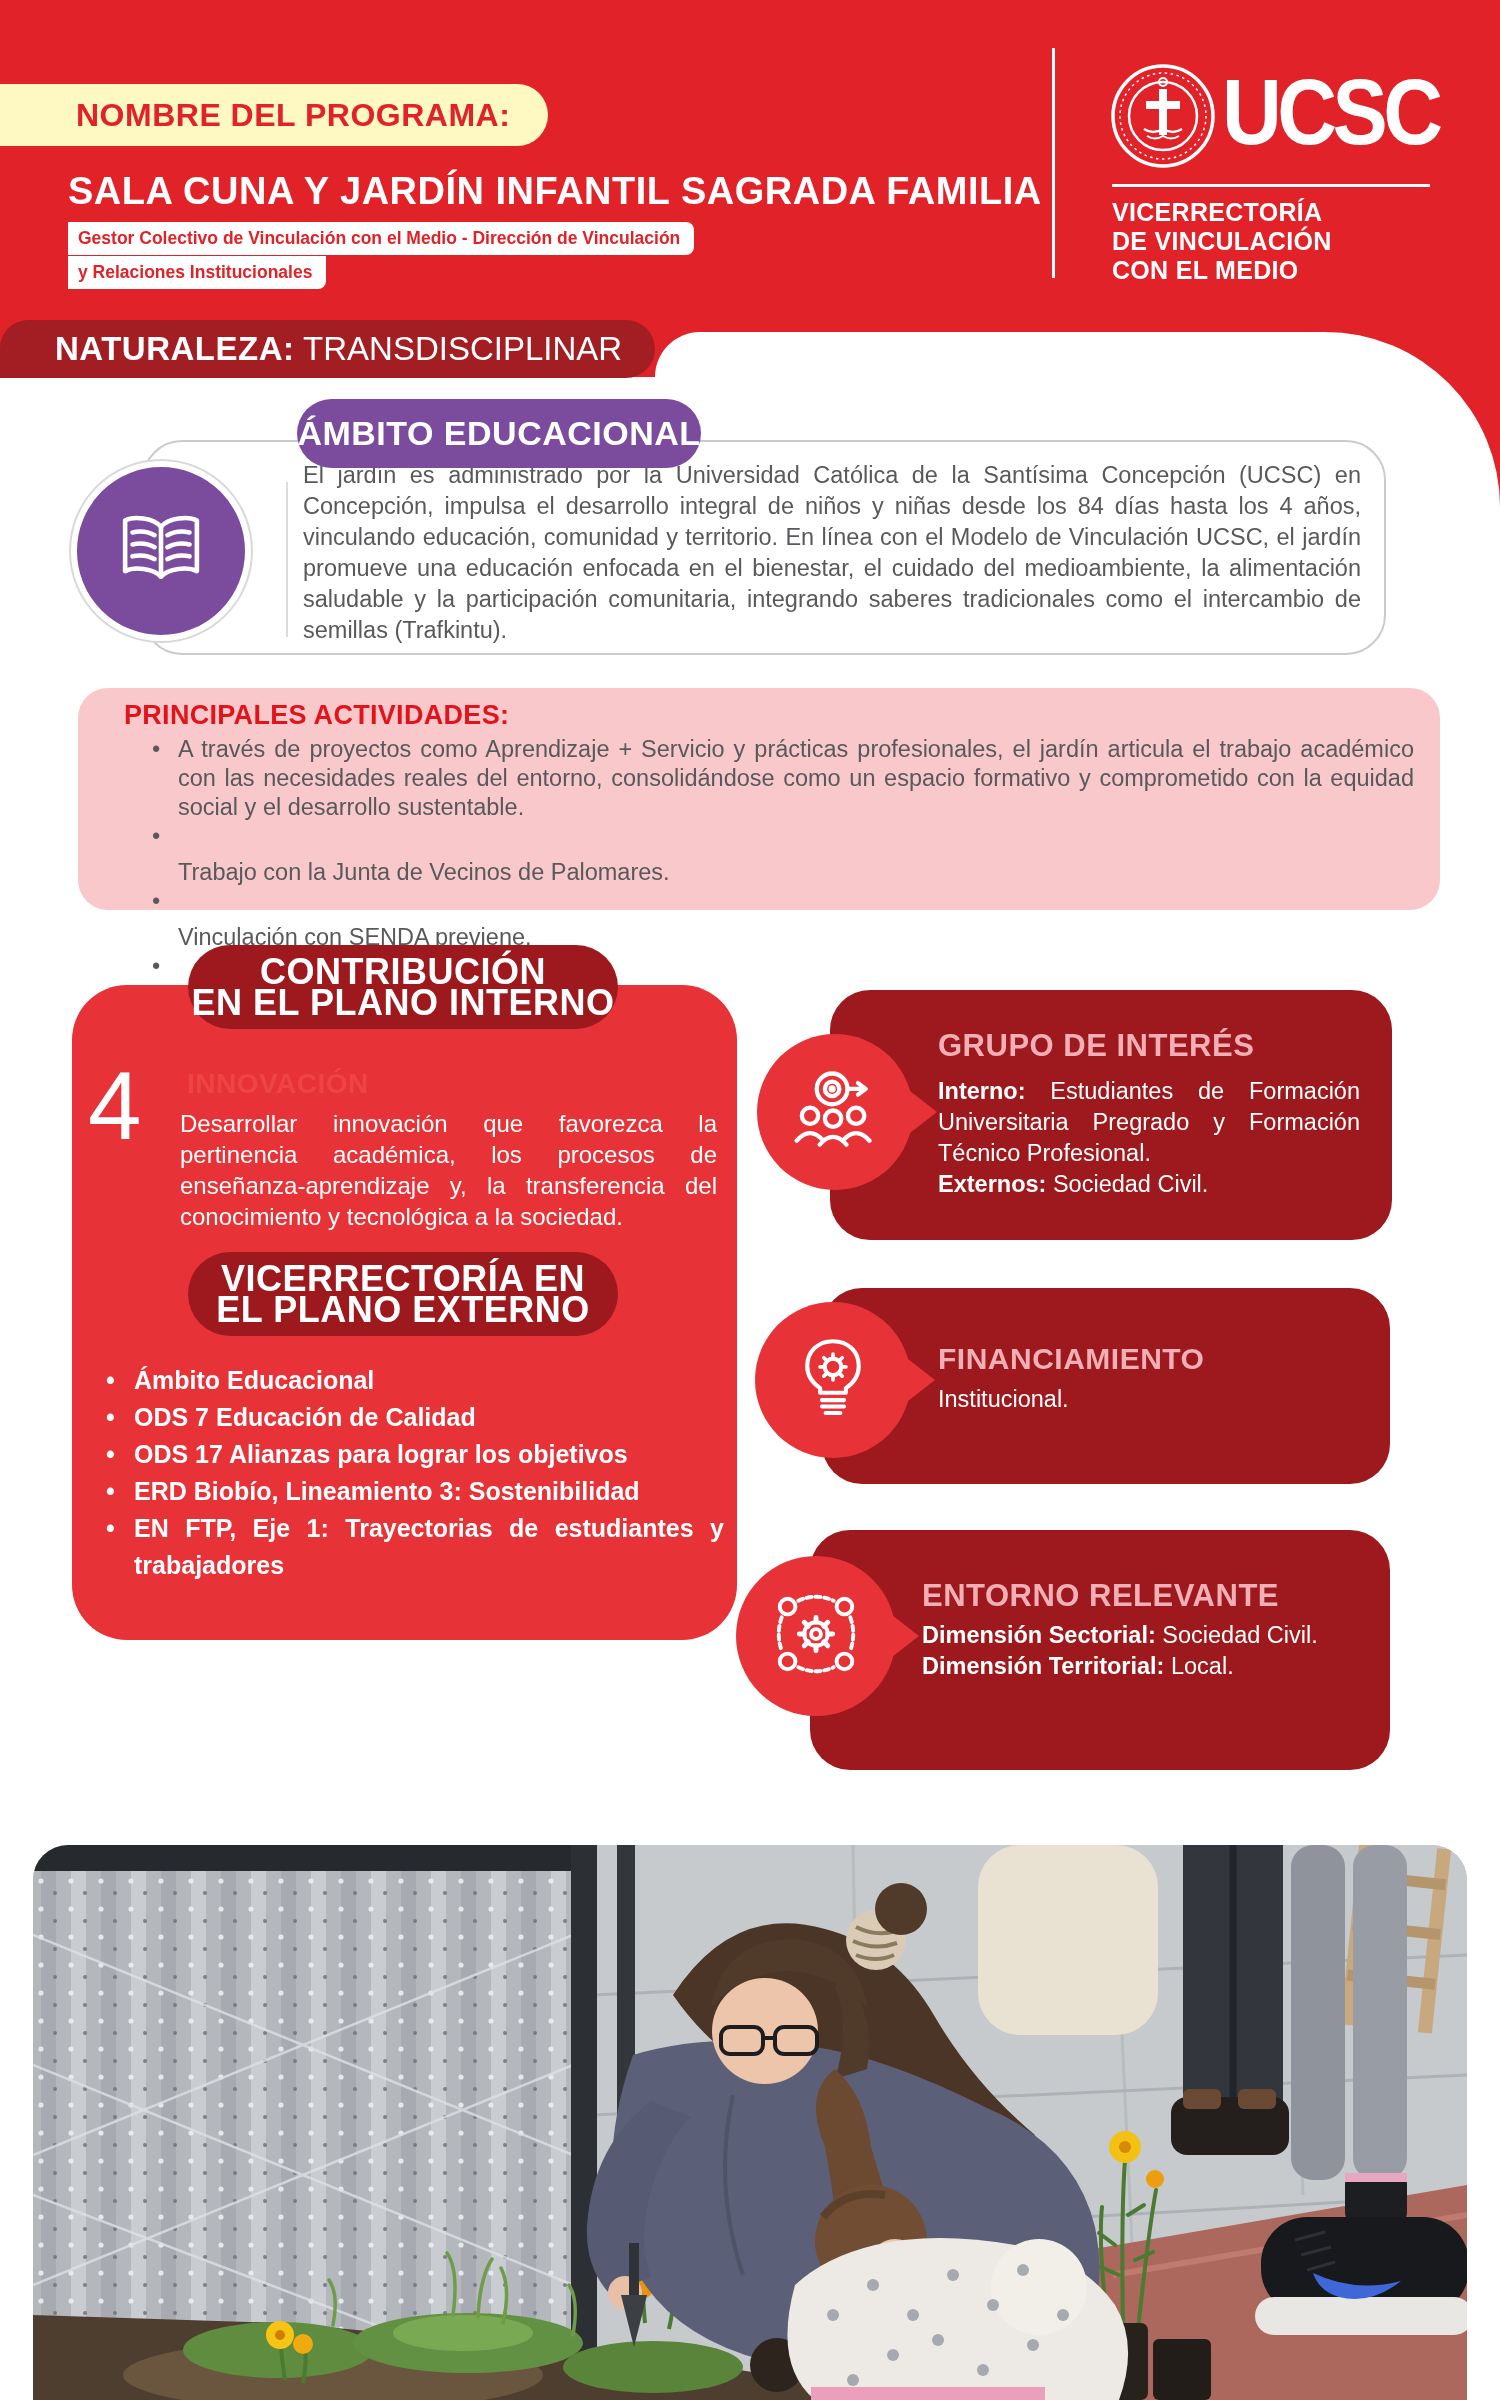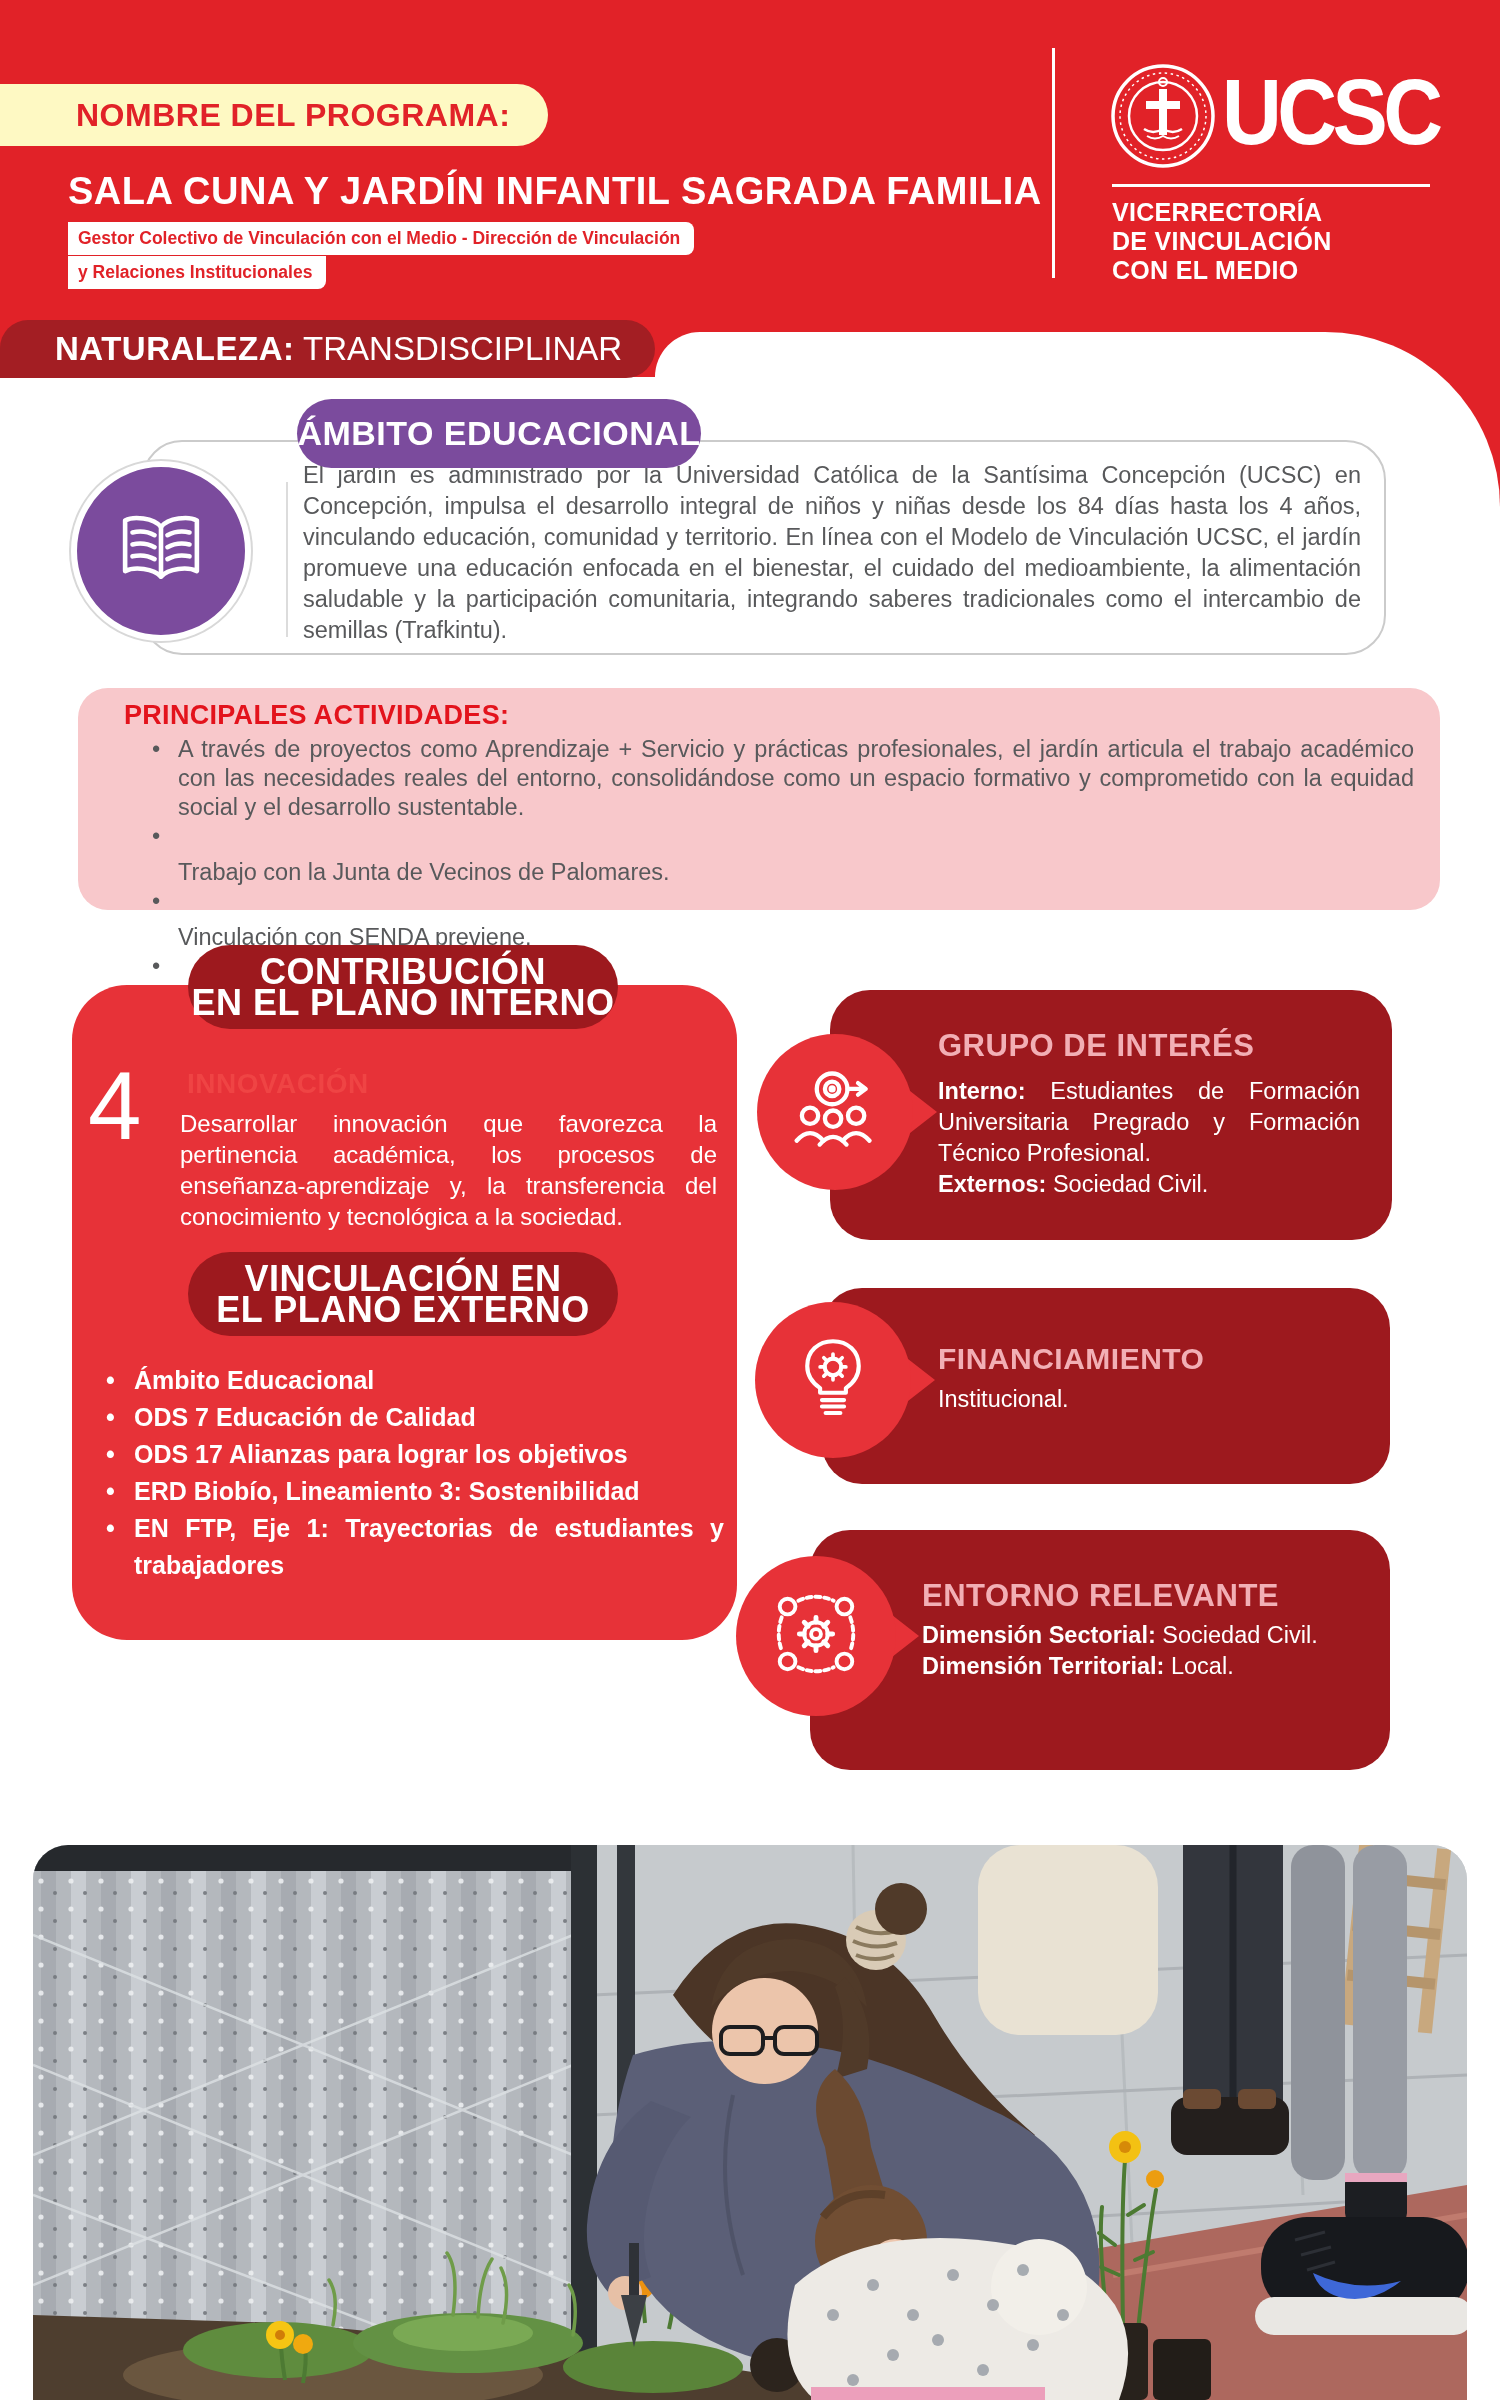--- a/index.html
+++ b/index.html
@@ -179,21 +179,21 @@
 <div class="abs int-box"></div>
 <div class="abs dark-badge int-badge">
   <div>CONTRIBUCIÓN</div>
   <div>EN EL PLANO INTERNO</div>
 </div>
 <div class="abs num4">4</div>
 <div class="abs innov-title">INNOVACIÓN</div>
 <div class="abs innov-text">Desarrollar innovación que favorezca la pertinencia académica, los procesos de enseñanza-aprendizaje y, la transferencia del conocimiento y tecnológica a la sociedad.</div>
 
 <div class="abs dark-badge ext-badge">
-  <div>VINCULACIÓN EN</div>
+  <div>VICERRECTORÍA EN</div>
   <div>EL PLANO EXTERNO</div>
 </div>
 <div class="abs ext-list">
   <div class="li">
       <span class="dot">•</span>
       <span class="txt">Ámbito Educacional</span>
     </div>
   <div class="li">
       <span class="dot">•</span>
       <span class="txt">ODS 7 Educación de Calidad</span>

